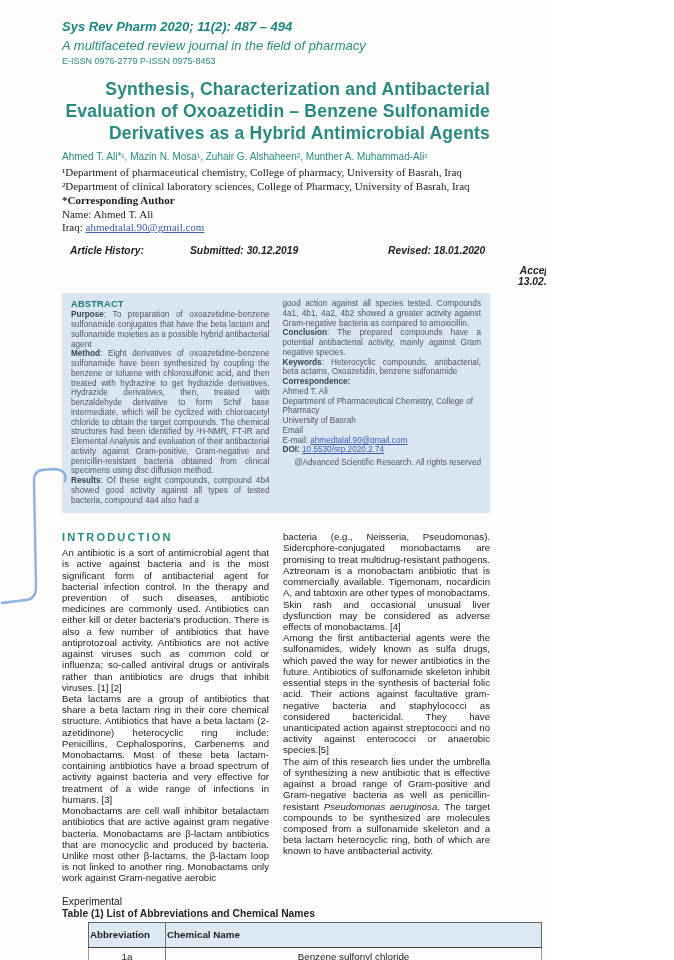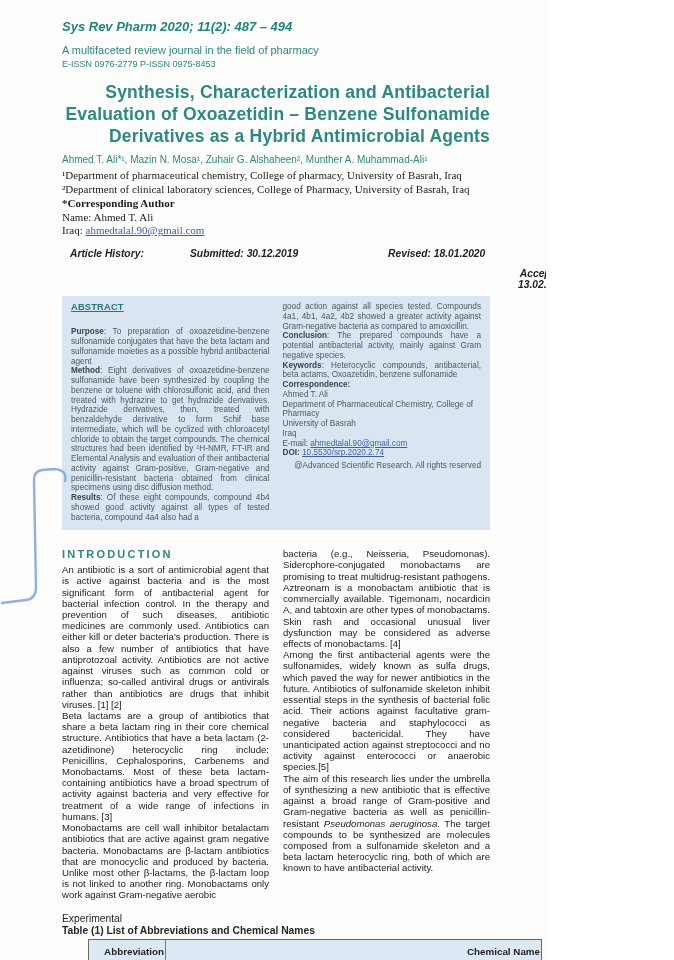--- a/index.html
+++ b/index.html
@@ -2,61 +2,61 @@
 <html><head>
 <meta charset="utf-8">
 <style>
   html,body{margin:0;padding:0;background:#ffffff;}
   .page{position:relative;width:546px;height:960px;background:#fdfdfc;overflow:hidden;
         font-family:"Liberation Sans",sans-serif;color:#262626;}
   .content{padding:20px 56px 0 62px;}
 
   
   .jname{color:#1f8580;font-style:italic;font-weight:bold;font-size:13px;line-height:1.1;}
-  .jtag{color:#2a8a80;font-size:11px;margin-top:10px;}
+  .jtag{color:#2a8a80;font-size:13px;margin-top:4px;font-style:italic;}
   .jissn{color:#2a8a80;font-size:9px;margin-top:3px;}
 
   .title{margin-top:12px;text-align:right;color:#2a8a80;font-size:17.5px;font-weight:bold;
          line-height:1.26;letter-spacing:.2px;}
   .authors{margin-top:7px;color:#2a8a80;font-weight:normal;font-size:10px;}
 
   .serif{font-family:"Liberation Serif",serif;font-size:11px;line-height:1.25;color:#1c1c1c;}
   .affils{margin-top:4px;}
   .bold{font-weight:bold;}
   a.link{color:#3a5fae;text-decoration:underline;cursor:pointer;}
 
   .history{display:grid;grid-template-columns:128px 198px 130px 1fr;margin-top:10px;
            font-style:italic;font-weight:bold;font-size:10.3px;color:#222;}
   .history .h-label{padding-left:8px;}
   .history .h-acc{text-align:right;padding-right:16px;margin-top:20px;}
 
   
   .abstract{display:flex;gap:13px;background:#d9e6f1;margin-top:6px;padding:6px 9px 8px;
             font-size:8.2px;line-height:1.19;color:#4d585c;}
   .abs-col{flex:1;text-align:justify;}
-  .abs-h{color:#1e7a7c;font-weight:bold;font-size:9.3px;margin-bottom:14px;letter-spacing:.2px;text-decoration:underline;}
+  .abs-h{color:#1e7a7c;font-weight:bold;font-size:9.3px;margin-bottom:0;letter-spacing:.2px;}
   .abs-label{font-weight:bold;color:#37464c;}
   .abs-line{text-align:left;}
   .rights{text-align:right;margin-top:3px;}
 
   
   .intro{display:flex;gap:14px;margin-top:18px;}
   .col{flex:1;text-align:justify;font-size:9.6px;line-height:1.17;color:#232323;}
   .col p{margin:0;}
   .intro-h{color:#2a8a80;font-weight:bold;font-size:11px;letter-spacing:2.2px;margin:0 0 3px 0;
            text-align:left;}
   .ital{font-style:italic;}
 
   
   .exp-h{margin-top:12px;font-size:10.3px;}
   .tbl-cap{font-weight:bold;font-size:10.3px;margin-top:1px;}
   table.abbr{border-collapse:collapse;margin:3px 0 0 26px;width:454px;font-size:9.8px;
              color:#222;border:1.6px solid #444;}
   table.abbr th{background:#dce9f4;border:1px solid #666;border-bottom:1.4px solid #444;
-                font-weight:bold;height:22px;text-align:right;}
+                font-weight:bold;height:22px;text-align:left;}
   table.abbr td{border:1px solid #999;height:16px;text-align:center;}
   table.abbr td.c1,table.abbr th.c1{width:74px;border-right:1px solid #777;}
   table.abbr tr.group-end td{border-bottom:1.5px solid #555;}
 
   .bottom-rule{margin-top:3px;border-top:1px solid #b7c3cb;height:0;}
 
   .footer{display:flex;justify-content:space-between;align-items:flex-start;margin-top:12px;
           font-size:10.3px;}
   .f-page{color:#444;}
   .f-journal{color:#2a8a80;}
@@ -110,21 +110,21 @@
         <div><span class="abs-label">Results</span><span>: Of these eight compounds, compound 4b4 showed good activity against all types of tested bacteria, compound 4a4 also had a</span></div>
       </div>
       <div class="abs-col">
         <div>good action against all species tested. Compounds 4a1, 4b1, 4a2, 4b2 showed a greater activity against Gram-negative bacteria as compared to amoxicillin.</div>
         <div><span class="abs-label">Conclusion</span><span>: The prepared compounds have a potential antibacterial activity, mainly against Gram negative species.</span></div>
         <div><span class="abs-label">Keywords</span><span>: Heterocyclic compounds, antibacterial, beta actams, Oxoazetidin, benzene sulfonamide</span></div>
         <div class="abs-line abs-label">Correspondence:</div>
         <div class="abs-line">Ahmed T. Ali</div>
         <div class="abs-line">Department of Pharmaceutical Chemistry, College of Pharmacy</div>
         <div class="abs-line">University of Basrah</div>
-        <div class="abs-line">Iraq</div>
+        <div class="abs-line">Email</div>
         <div class="abs-line"><span>E-mail: </span><a class="link">ahmedtalal.90@gmail.com</a></div>
         <div class="abs-line"><span class="abs-label">DOI: </span><a class="link">10.5530/srp.2020.2.74</a></div>
         <div class="rights">@Advanced Scientific Research. All rights reserved</div>
       </div>
     </div>
 
     <div class="intro">
       <div class="col">
         <div class="intro-h">INTRODUCTION</div>
         <p>An antibiotic is a sort of antimicrobial agent that is active against bacteria and is the most significant form of antibacterial agent for bacterial infection control. In the therapy and prevention of such diseases, antibiotic medicines are commonly used. Antibiotics can either kill or deter bacteria's production. There is also a few number of antibiotics that have antiprotozoal activity. Antibiotics are not active against viruses such as common cold or influenza; so-called antiviral drugs or antivirals rather than antibiotics are drugs that inhibit viruses. [1] [2]</p>

